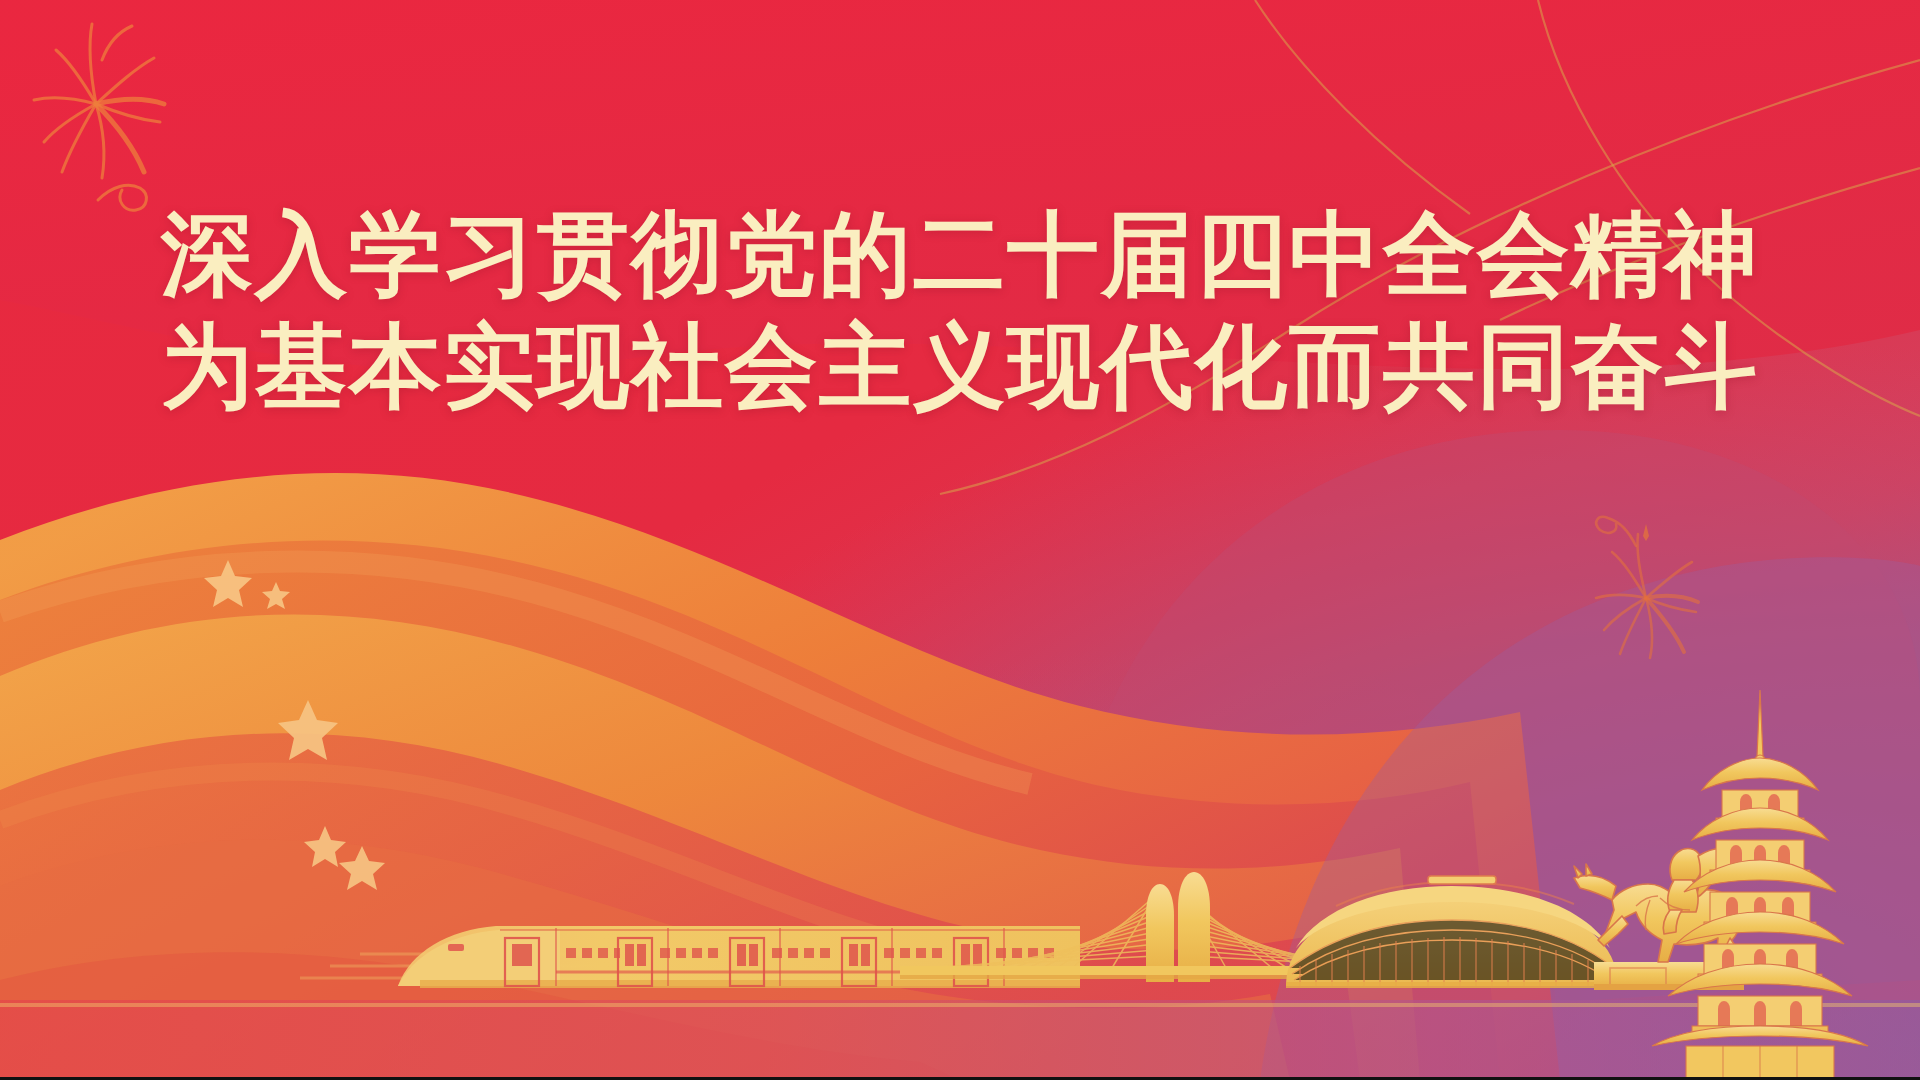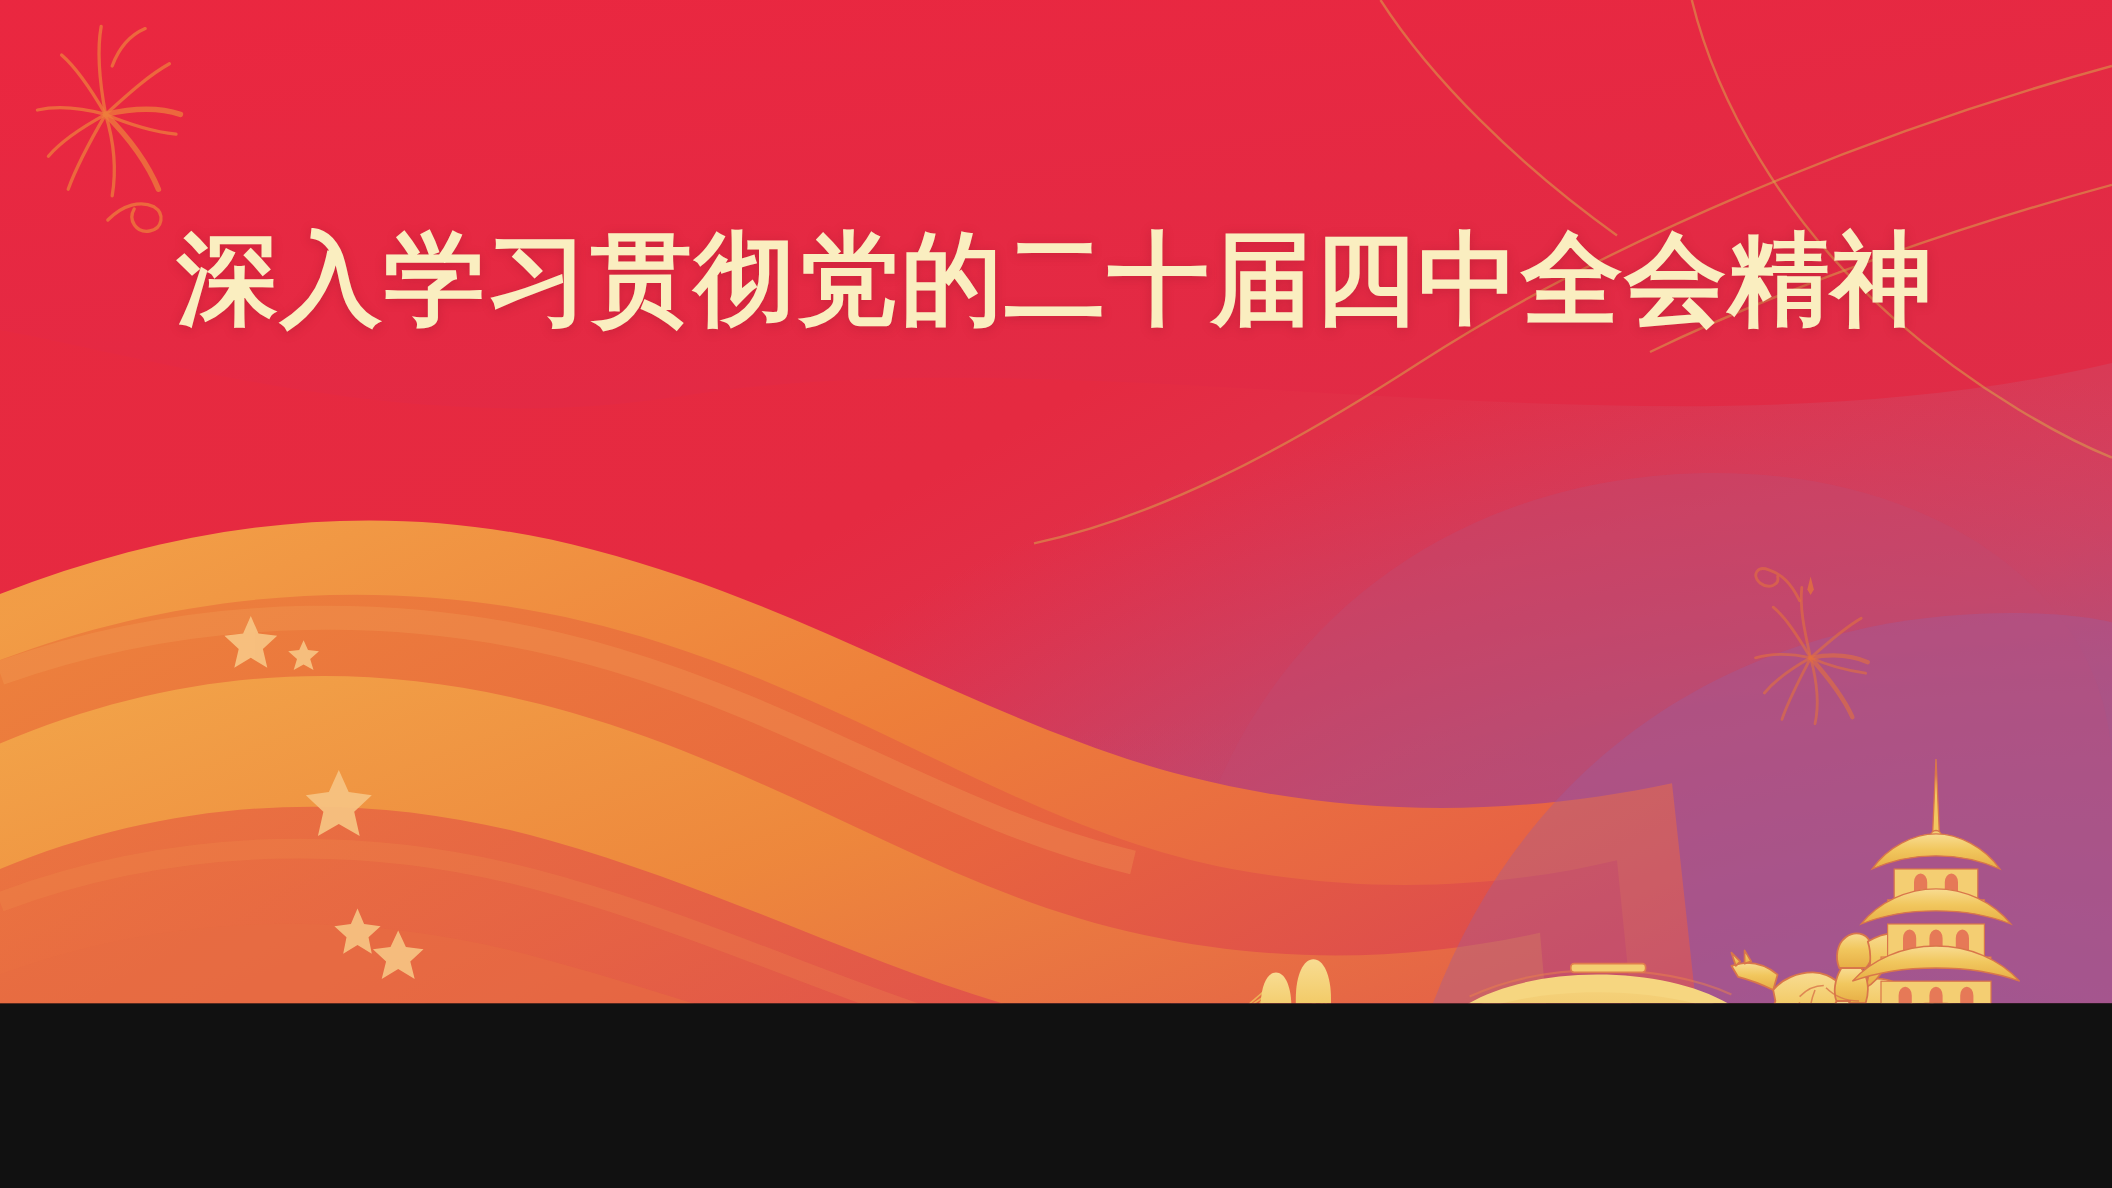--- a/index.html
+++ b/index.html
@@ -1,18 +1,18 @@
 <!DOCTYPE html>
 <html><head>
 <meta charset="utf-8">
 <style>
   html,body{margin:0;padding:0;background:#111;}
   #stage{
     position:relative;
-    width:1920px;height:912px;
+    width:1920px;height:1077px;
     overflow:hidden;
     font-family:"Liberation Sans","DejaVu Sans",sans-serif;
     background:#E8293F;
   }
   .layer{position:absolute;inset:0;}
   svg.layer{width:1920px;height:1080px;display:block;}
 
   
   #headline{
     position:absolute;
@@ -165,20 +165,21 @@
       <path d="M228,560 l7,16 l17,2 l-13,12 l4,17 l-15,-9 l-15,9 l4,-17 l-13,-12 l17,-2 Z"></path>
       <path d="M276,582 l4,9 l10,1 l-8,7 l3,10 l-9,-5 l-9,5 l3,-10 l-8,-7 l10,-1 Z"></path>
       <path d="M308,700 l9,20 l21,3 l-16,15 l5,22 l-19,-11 l-19,11 l5,-22 l-16,-15 l21,-3 Z"></path>
       <path d="M325,826 l6,14 l15,2 l-11,10 l3,15 l-13,-8 l-13,8 l3,-15 l-11,-10 l15,-2 Z"></path>
       <path d="M362,846 l7,15 l16,2 l-12,11 l4,16 l-15,-9 l-15,9 l4,-16 l-12,-11 l16,-2 Z"></path>
     </g>
   </svg>
 
   <div id="headline">
     <span class="title-line">深入学习贯彻党的二十届四中全会精神</span>
+    <span class="title-line">为基本实现社会主义现代化而共同奋斗</span>
   </div>
 
   <svg class="layer" viewBox="0 0 1920 1080" preserveAspectRatio="none" style="z-index:30;">
     <defs>
       <linearGradient id="gGold" x1="0" y1="0" x2="0" y2="1">
         <stop offset="0%" stop-color="#F8DC92"></stop>
         <stop offset="45%" stop-color="#F1C75E"></stop>
         <stop offset="100%" stop-color="#E7AE45"></stop>
       </linearGradient>
       <linearGradient id="gGoldSoft" x1="0" y1="0" x2="0" y2="1">

